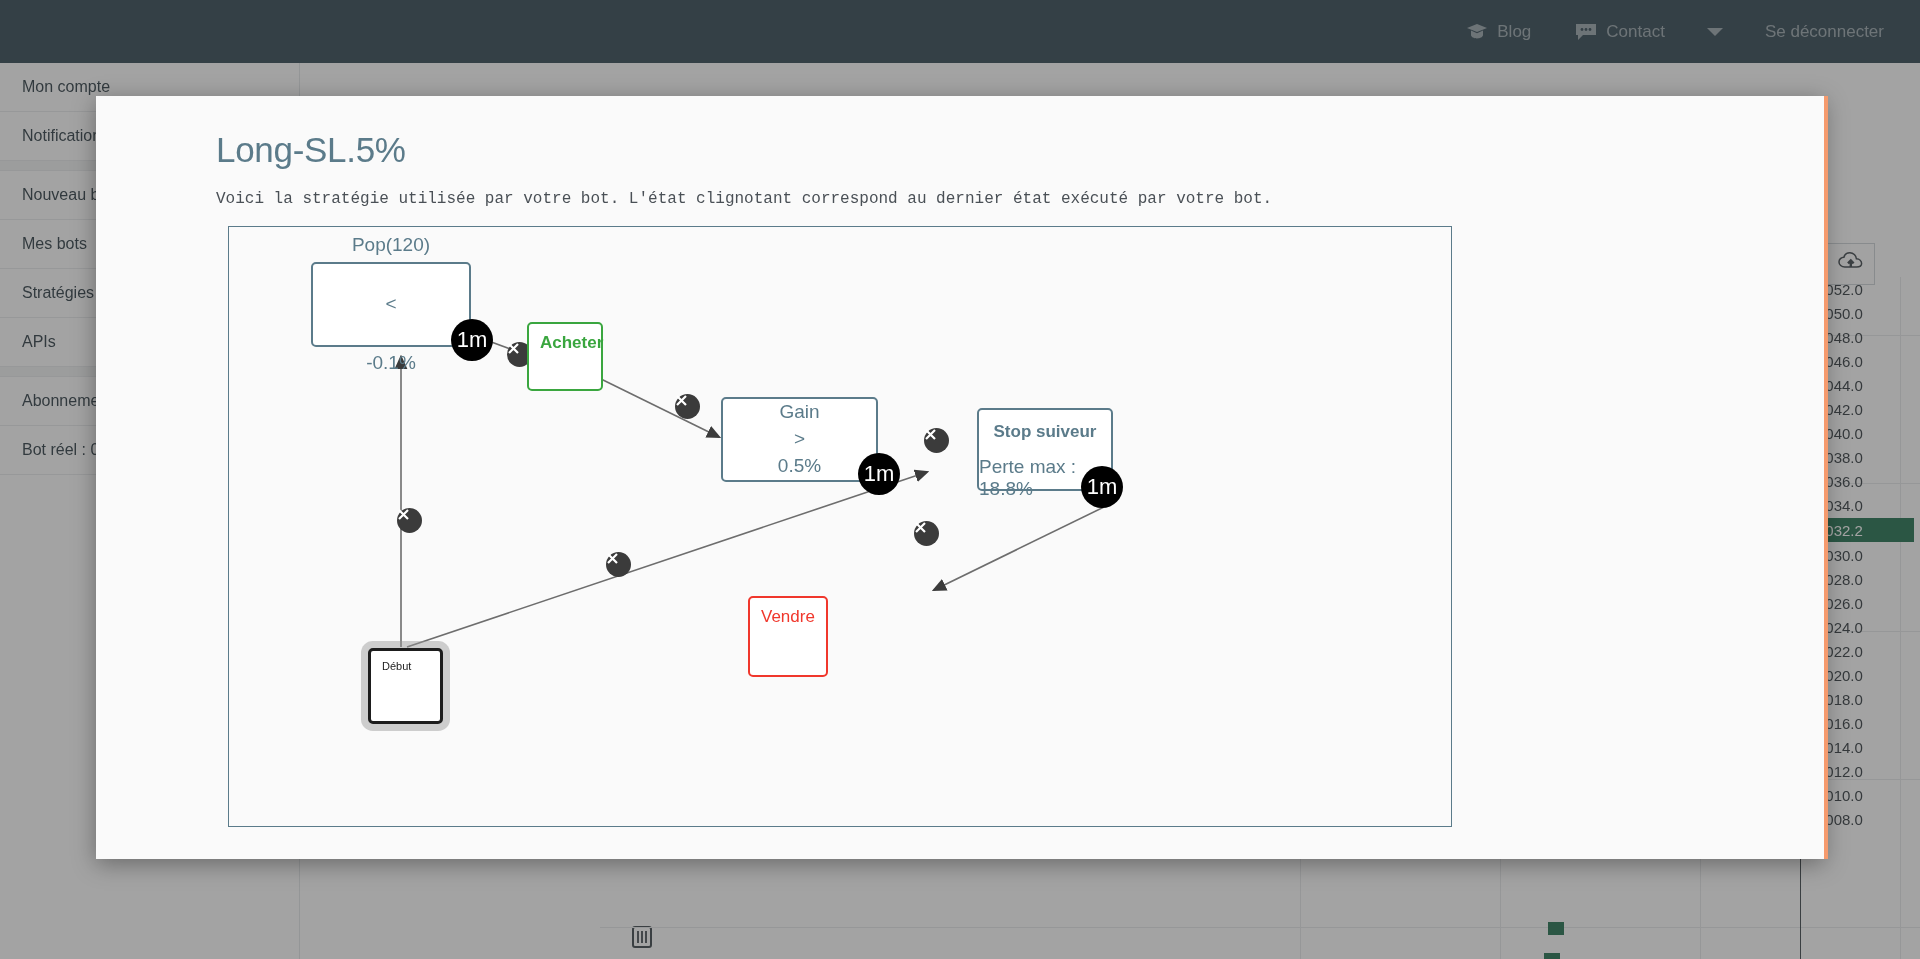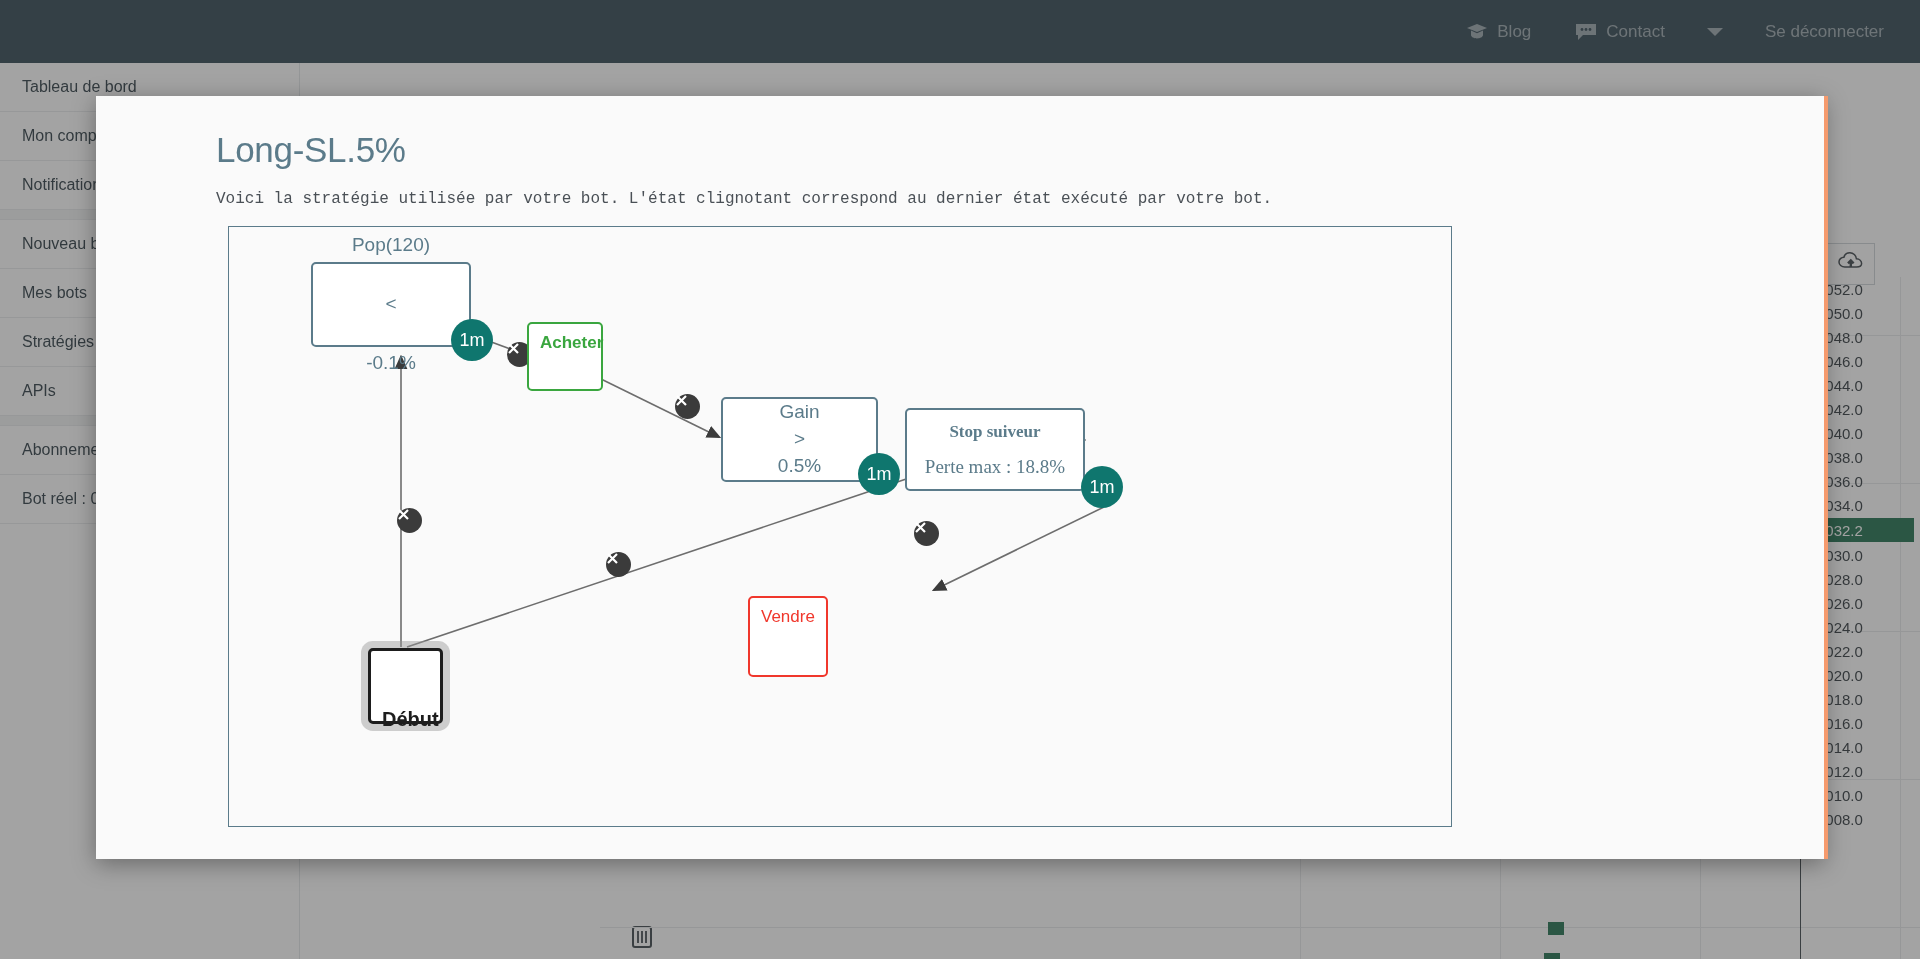--- a/index.html
+++ b/index.html
@@ -274,32 +274,31 @@
     gap: 14px;
   }
   .node-stop .stop-title { font-size: 17px; font-weight: bold; }
   .node-stop .stop-sub { font-size: 19px; }
   .node-start {
     border: 3px solid #1d1d1d;
     box-shadow: 0 0 0 7px rgba(150,150,150,0.45);
     padding: 9px 11px;
   }
   .node-start .node-label {
-    font-size: 20px;
-    font-weight: bold;
+    font-size: 11px;
+    font-weight: normal;
     color: #1d1d1d;
-    margin-top: 48px;
   }
   .badge-1m {
     position: absolute;
     width: 42px; height: 42px;
     border-radius: 50%;
-    background: #0f766e;
+    background: #000000;
     color: #ffffff;
-    font-size: 18px;
+    font-size: 22px;
     display: flex;
     align-items: center;
     justify-content: center;
   }
   .edge-x {
     position: absolute;
     width: 25px; height: 25px;
     border-radius: 50%;
     background: #3b3b3b;
     display: flex;
@@ -338,21 +337,20 @@
           <span>Contact</span>
         </a>
         <span class="nav-link caret-box">
           <span class="caret"></span>
         </span>
         <a class="nav-link">Se déconnecter</a>
       </div>
     </div>
 
     <nav class="sidebar">
-      <div class="side-item">Tableau de bord</div>
       <div class="side-item">Mon compte</div>
       <div class="side-item">Notifications</div>
       <div class="side-gap"></div>
       <div class="side-item">Nouveau bot</div>
       <div class="side-item">Mes bots</div>
       <div class="side-item">Stratégies</div>
       <div class="side-item">APIs</div>
       <div class="side-gap"></div>
       <div class="side-item">Abonnement</div>
       <div class="side-item">Bot réel : 0 / 2</div>
@@ -506,21 +504,21 @@
         <div class="node-label">Acheter</div>
       </div>
 
       <div class="node node-cond" style="left:492px; top:170px; width:157px; height:85px;">
         <span>Gain</span>
         <span>&gt;</span>
         <span>0.5%</span>
       </div>
       <div class="badge-1m" style="left:629px; top:226px;">1m</div>
 
-      <div class="node node-stop" style="left:676px; top:181px; width:180px; height:83px;font-family:Liberation Serif, serif;">
+      <div class="node node-stop" style="left:748px; top:181px; width:136px; height:83px;">
         <span class="stop-title">Stop suiveur</span>
         <span class="stop-sub">Perte max : 18.8%</span>
       </div>
       <div class="badge-1m" style="left:852px; top:239px;">1m</div>
 
       <div class="node node-sell" style="left:519px; top:369px; width:80px; height:81px;">
         <div class="node-label">Vendre</div>
       </div>
 
       <div class="node node-start" style="left:139px; top:421px; width:75px; height:76px;">

